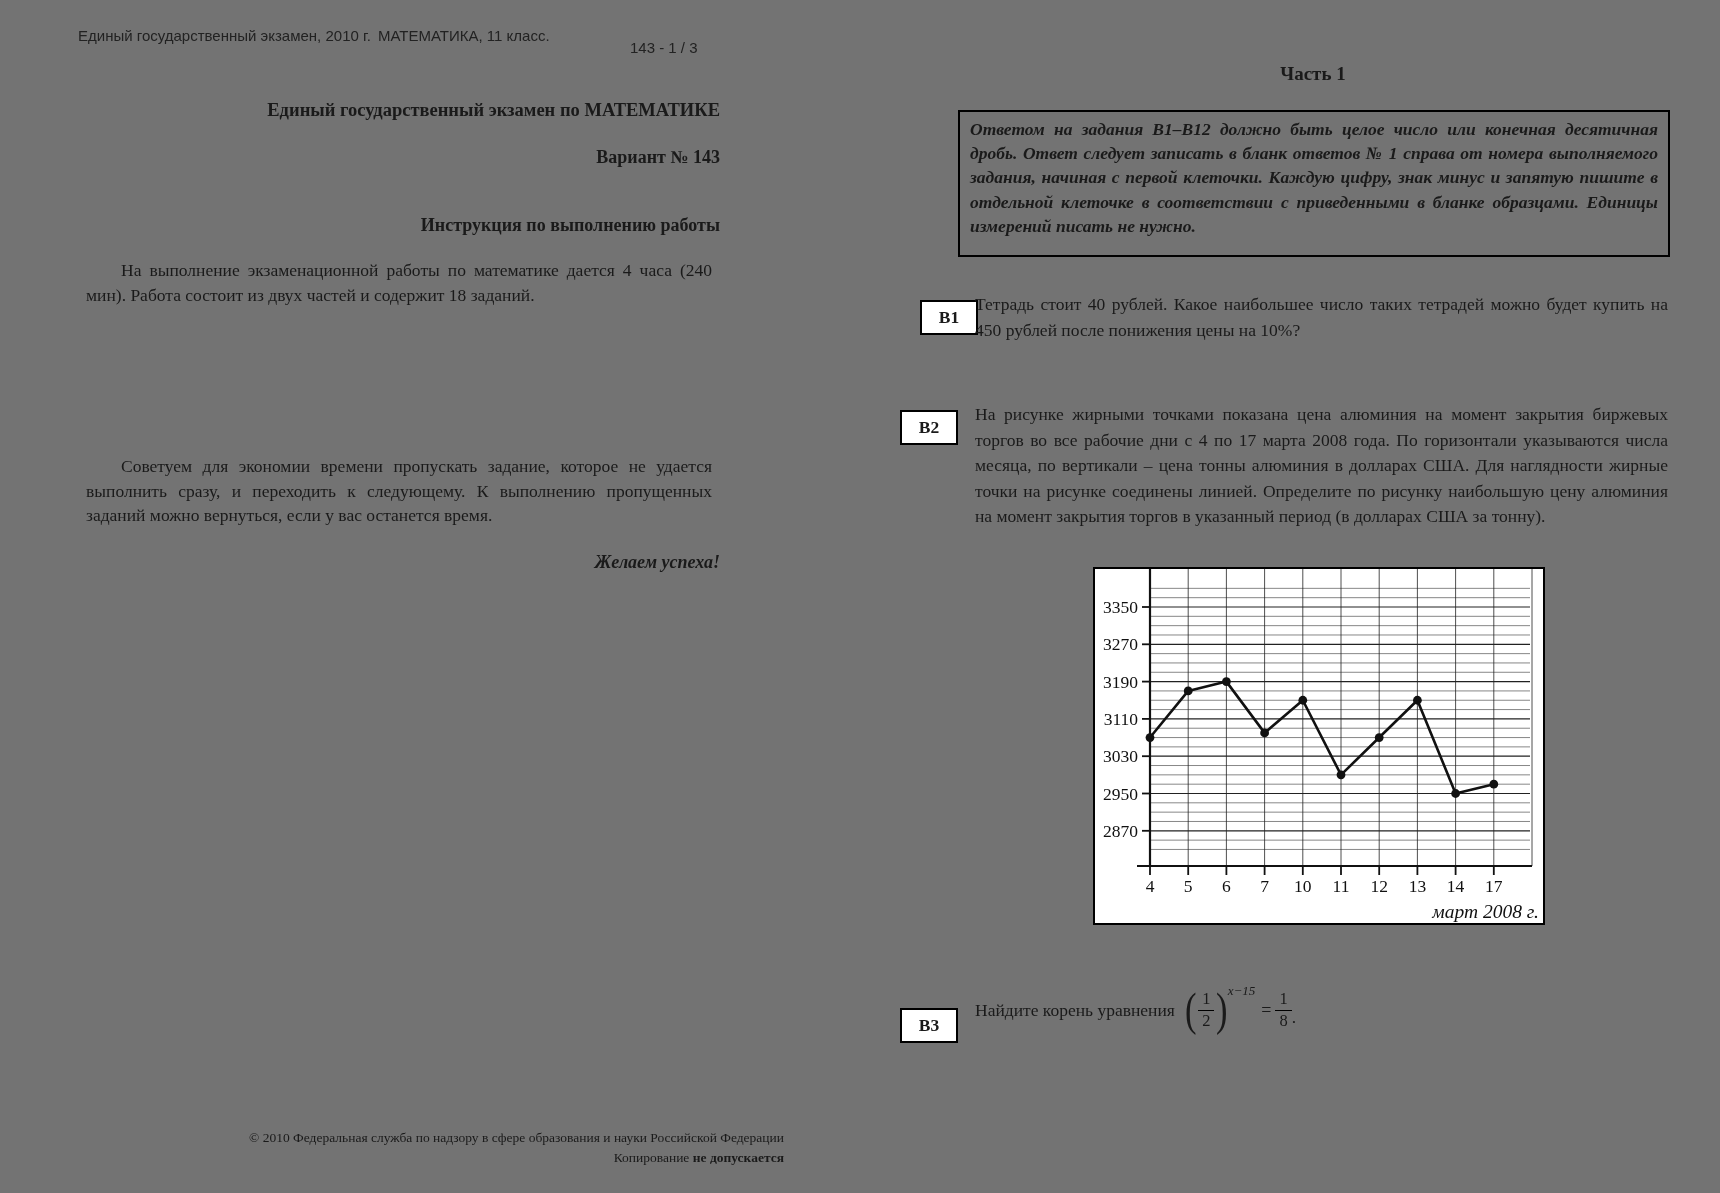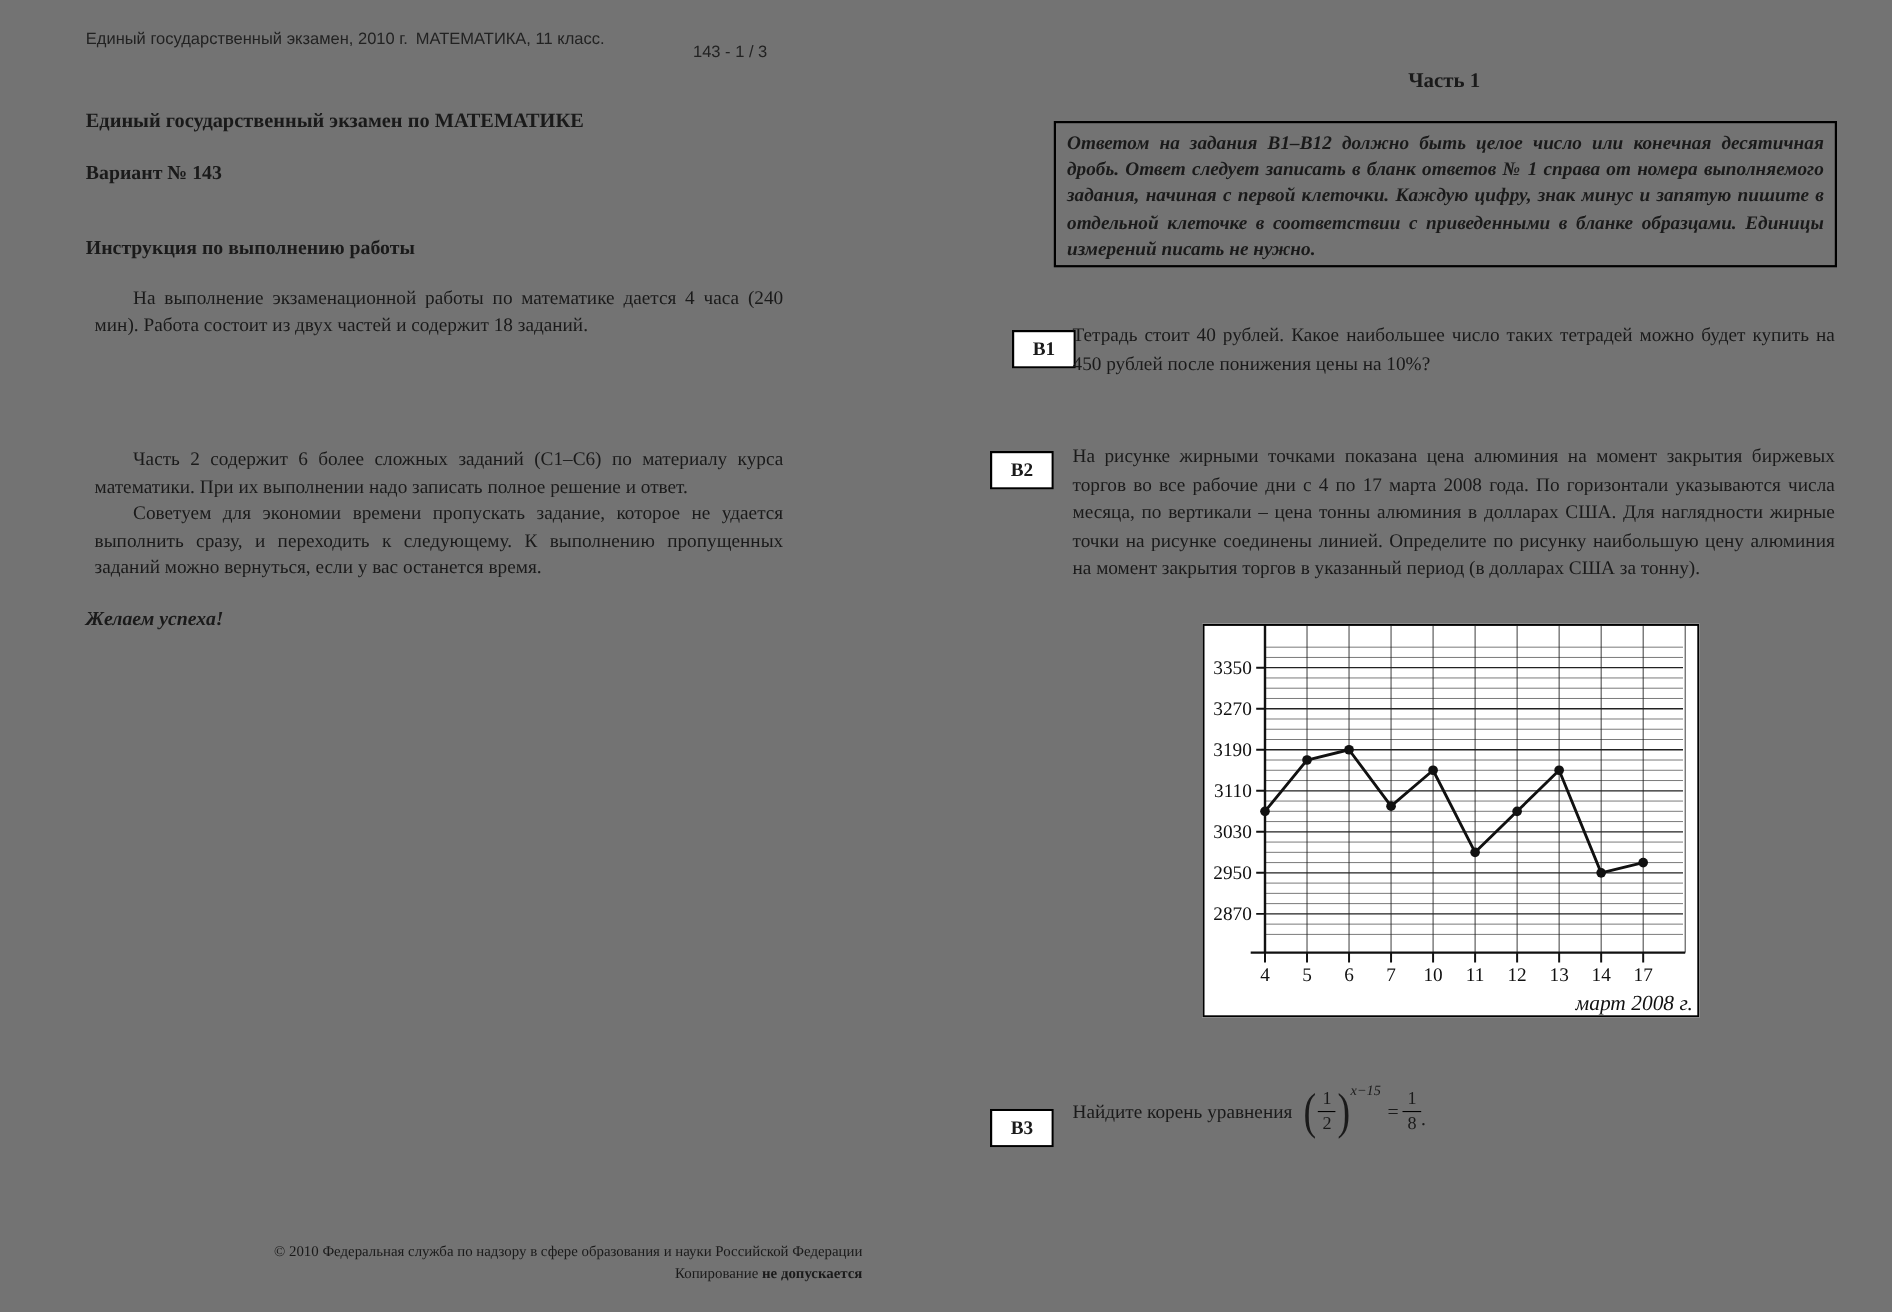--- a/index.html
+++ b/index.html
@@ -1,31 +1,31 @@
 <!DOCTYPE html>
 <html><head>
 <meta charset="utf-8">
 <style>
   html,body{margin:0;padding:0;background:#ffffff;}
   .page{position:relative;width:1720px;height:1193px;background:#737373;color:#1a1a1a;
         font-family:"Liberation Serif", serif;overflow:hidden;}
   .hdr{position:absolute;top:27px;font-family:"Liberation Sans", sans-serif;
        font-size:15px;color:#222;white-space:nowrap;}
-  .ctr{text-align:left;}
+  .ctr{text-align:right;}
   .jst{text-align:justify;}
   .bold{font-weight:bold;}
   .bi{font-weight:bold;font-style:italic;}
   .leftcol{position:absolute;left:78px;top:0;width:642px;height:1193px;}
   .leftcol > div{position:absolute;width:100%;}
   .body-txt{font-size:17.5px;line-height:24.6px;}
   .body-txt p{margin:8px;text-indent:35px;}
   .rc-head{position:absolute;left:958px;top:63px;width:710px;text-align:center;
            font-weight:bold;font-size:19px;}
   .instr-box{position:absolute;left:958px;top:110px;width:688px;border:2px solid #000;
-             padding:5px 10px 3px 10px;font-weight:bold;font-style:italic;
+             padding:5px 10px 17px 10px;font-weight:bold;font-style:italic;
              font-size:17.5px;line-height:24.2px;text-align:justify;}
   .plabel{position:absolute;left:900px;width:54px;height:31px;border:2px solid #000;
           display:flex;align-items:center;justify-content:center;
           font-weight:bold;font-size:17.5px;background:#fff;}
   .ptext{position:absolute;left:975px;width:693px;font-size:17.5px;line-height:25.5px;}
   .figure{position:absolute;left:1093px;top:567px;width:452px;height:358px;}
   .footer{position:absolute;left:78px;top:1128px;width:706px;text-align:right;
           font-size:13.5px;line-height:20px;}
   .eqrow{display:flex;align-items:center;gap:2px;}
   .frac{display:inline-block;text-align:center;font-size:16.5px;line-height:1.15;
@@ -45,23 +45,20 @@
   <div class="hdr" style="left:78px;">Единый государственный экзамен, 2010 г.</div>
   <div class="hdr" style="left:378px;">МАТЕМАТИКА, 11 класс.</div>
   <div class="hdr" style="left:630px;margin-top:12px;">143 - 1 / 3</div>
 
   <div class="leftcol">
     <div class="ctr bold" style="top:100px;font-size:18.5px;">Единый государственный экзамен по МАТЕМАТИКЕ</div>
     <div class="ctr bold" style="top:147px;font-size:18px;">Вариант № 143</div>
     <div class="ctr bold" style="top:215px;font-size:18px;">Инструкция по выполнению работы</div>
     <div class="body-txt jst" style="top:250px;">
         <p>На выполнение экзаменационной работы по математике дается 4 часа (240 мин). Работа состоит из двух частей и содержит 18 заданий.</p>
-      </div>
-    <div class="body-txt jst" style="top:397px;">
-        <p>Часть 2 содержит 6 более сложных заданий (С1–С6) по материалу курса математики. При их выполнении надо записать полное решение и ответ.</p>
       </div>
     <div class="body-txt jst" style="top:446px;">
         <p>Советуем для экономии времени пропускать задание, которое не удается выполнить сразу, и переходить к следующему. К выполнению пропущенных заданий можно вернуться, если у вас останется время.</p>
       </div>
     <div class="ctr bi" style="top:552px;font-size:18px;">Желаем успеха!</div>
   </div>
 
   <div class="rc-head">Часть 1</div>
 
   <div class="instr-box">Ответом на задания В1–В12 должно быть целое число или конечная десятичная дробь. Ответ следует записать в бланк ответов № 1 справа от номера выполняемого задания, начиная с первой клеточки. Каждую цифру, знак минус и запятую пишите в отдельной клеточке в соответствии с приведенными в бланке образцами. Единицы измерений писать не нужно.</div>

